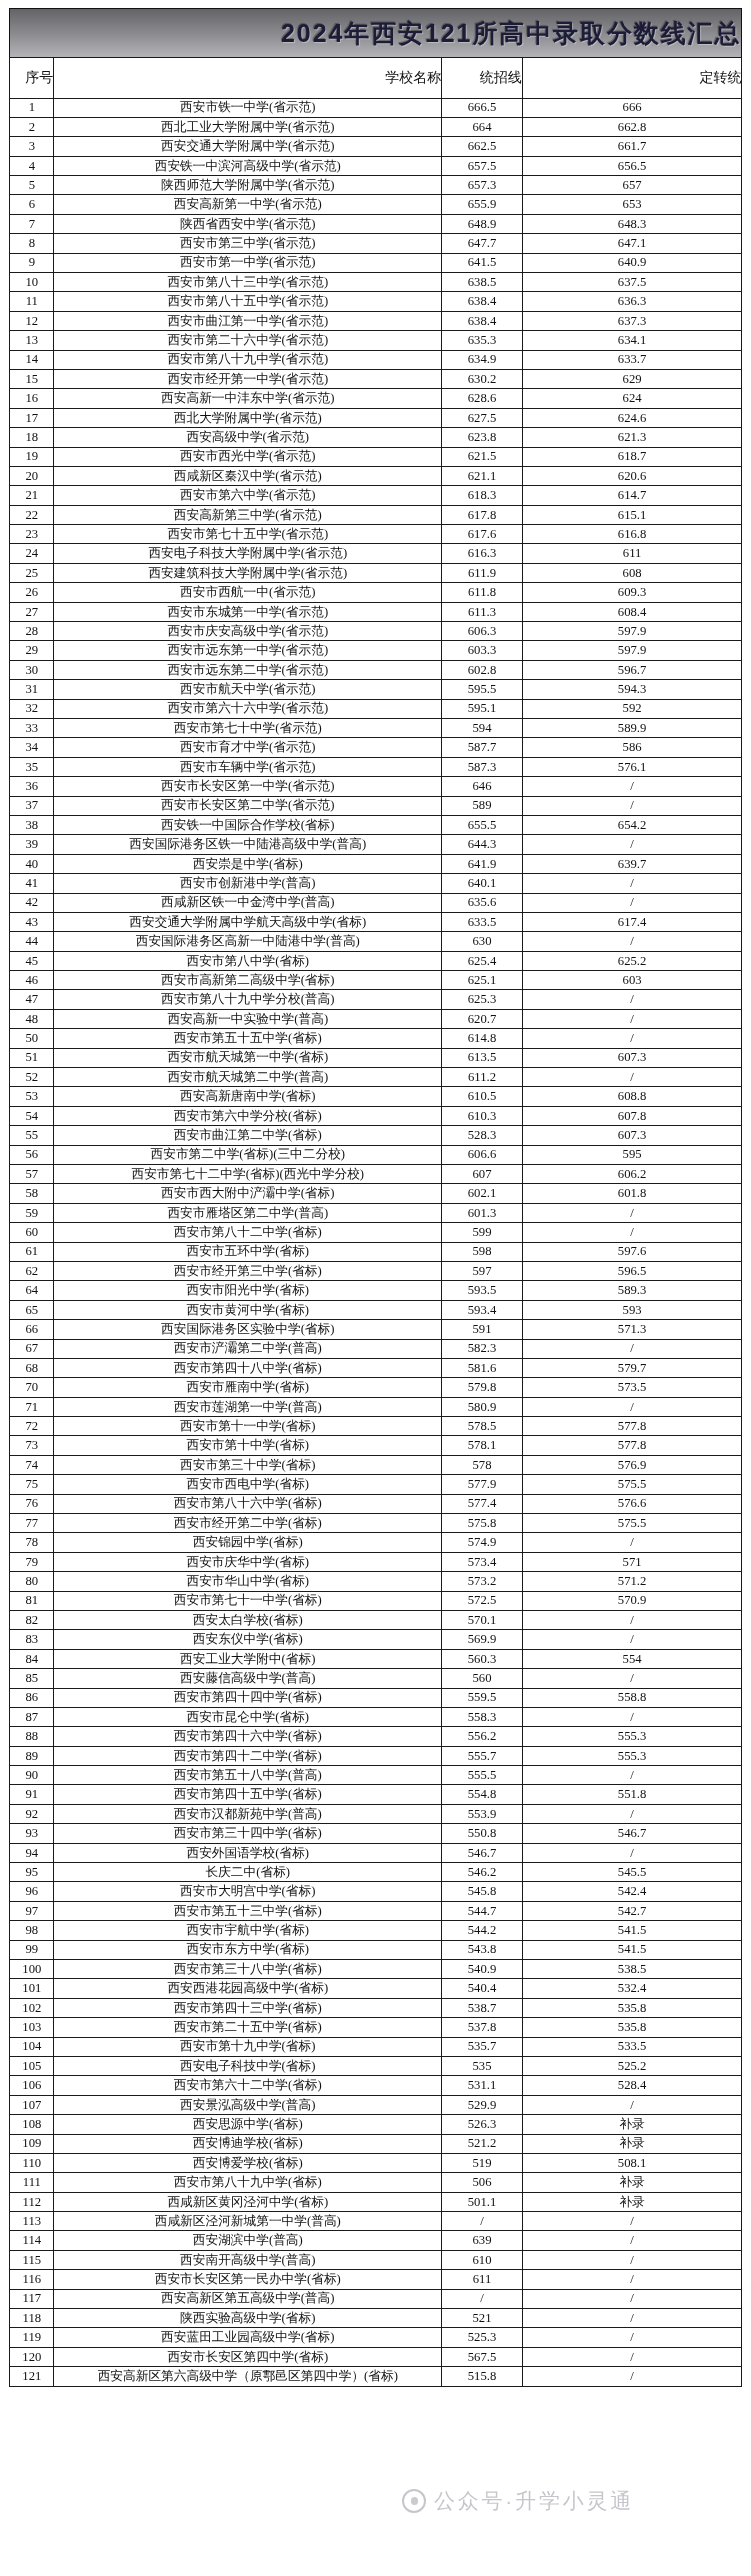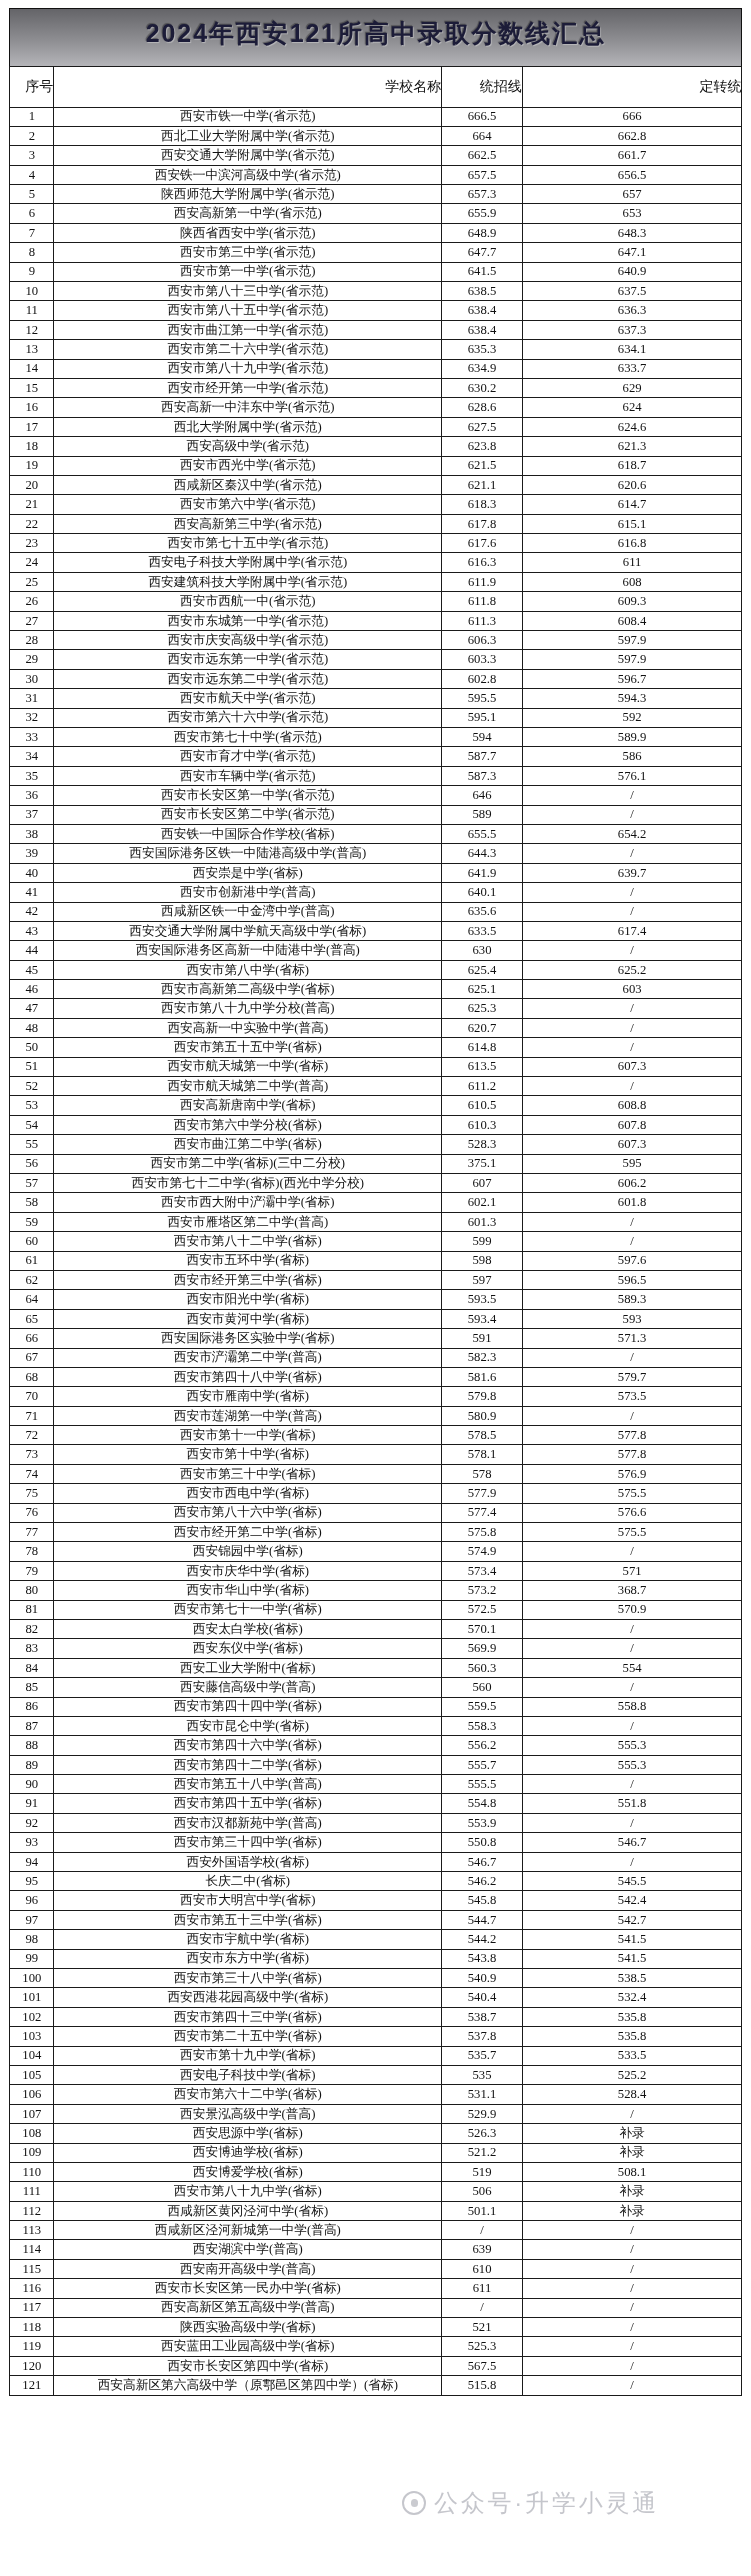--- a/index.html
+++ b/index.html
@@ -14,47 +14,47 @@
     width: 733px;
     border-collapse: collapse;
     table-layout: fixed;
   }
   table.score-table, table.score-table th, table.score-table td {
     border: 0.9px solid #1a1a1a;
   }
   table.score-table { border: 1.9px solid #111; }
   caption.title-band {
     border: 1.9px solid #111; border-bottom: none;
-    height: 58px;
+    height: 49px;
     background: linear-gradient(#646468, #8e8e92 55%, #b4b4b8);
     color: #1c1c38;
     font-family: "Liberation Sans", "DejaVu Sans", sans-serif;
     font-weight: bold; font-size: 25px; letter-spacing: 1.9px;
-    text-align: center; line-height: 49px;
+    text-align: right; line-height: 49px;
     text-shadow: 0.9px 0.9px 0.9px rgba(255,255,255,0.35), -0.9px -0.9px 0.9px rgba(0,0,0,0.35);
   }
   thead th {
     height: 41px; background: #ffffff;
     font-size: 14px; font-weight: normal; color: #111;
     text-align: right; vertical-align: middle;
   }
   tbody td {
     height: 19.4px; font-size: 12.7px; color: #111;
     text-align: center; vertical-align: middle;
     line-height: 1; white-space: nowrap; overflow: hidden;
     padding: 0 1.9px;
   }
   col.c-no   { width: 6%; }
   col.c-name { width: 53%; }
   col.c-tz   { width: 11%; }
   col.c-dz   { width: 30%; }
   .watermark {
     position: absolute; left: 402px; top: 2487px;
     font-family: "Liberation Sans", "DejaVu Sans", sans-serif;
-    font-size: 24px; letter-spacing: 2.8px;
+    font-size: 21px; letter-spacing: 2.8px;
     color: rgba(150,152,162,0.55);
     display: flex; align-items: center; gap: 7.5px;
     pointer-events: none;
   }
   .wm-logo {
     display: inline-block; width: 24.4px; height: 24.4px;
     border: 2.8px solid rgba(150,152,162,0.55); border-radius: 50%;
     position: relative;
   }
   .wm-logo::after{
@@ -403,21 +403,21 @@
         </tr>
         <tr>
           <td>55</td>
           <td>西安市曲江第二中学(省标)</td>
           <td>528.3</td>
           <td>607.3</td>
         </tr>
         <tr>
           <td>56</td>
           <td>西安市第二中学(省标)(三中二分校)</td>
-          <td>375.1</td>
+          <td>606.6</td>
           <td>595</td>
         </tr>
         <tr>
           <td>57</td>
           <td>西安市第七十二中学(省标)(西光中学分校)</td>
           <td>607</td>
           <td>606.2</td>
         </tr>
         <tr>
           <td>58</td>
@@ -536,21 +536,21 @@
         <tr>
           <td>79</td>
           <td>西安市庆华中学(省标)</td>
           <td>573.4</td>
           <td>571</td>
         </tr>
         <tr>
           <td>80</td>
           <td>西安市华山中学(省标)</td>
           <td>573.2</td>
-          <td>368.7</td>
+          <td>571.2</td>
         </tr>
         <tr>
           <td>81</td>
           <td>西安市第七十一中学(省标)</td>
           <td>572.5</td>
           <td>570.9</td>
         </tr>
         <tr>
           <td>82</td>
           <td>西安太白学校(省标)</td>

